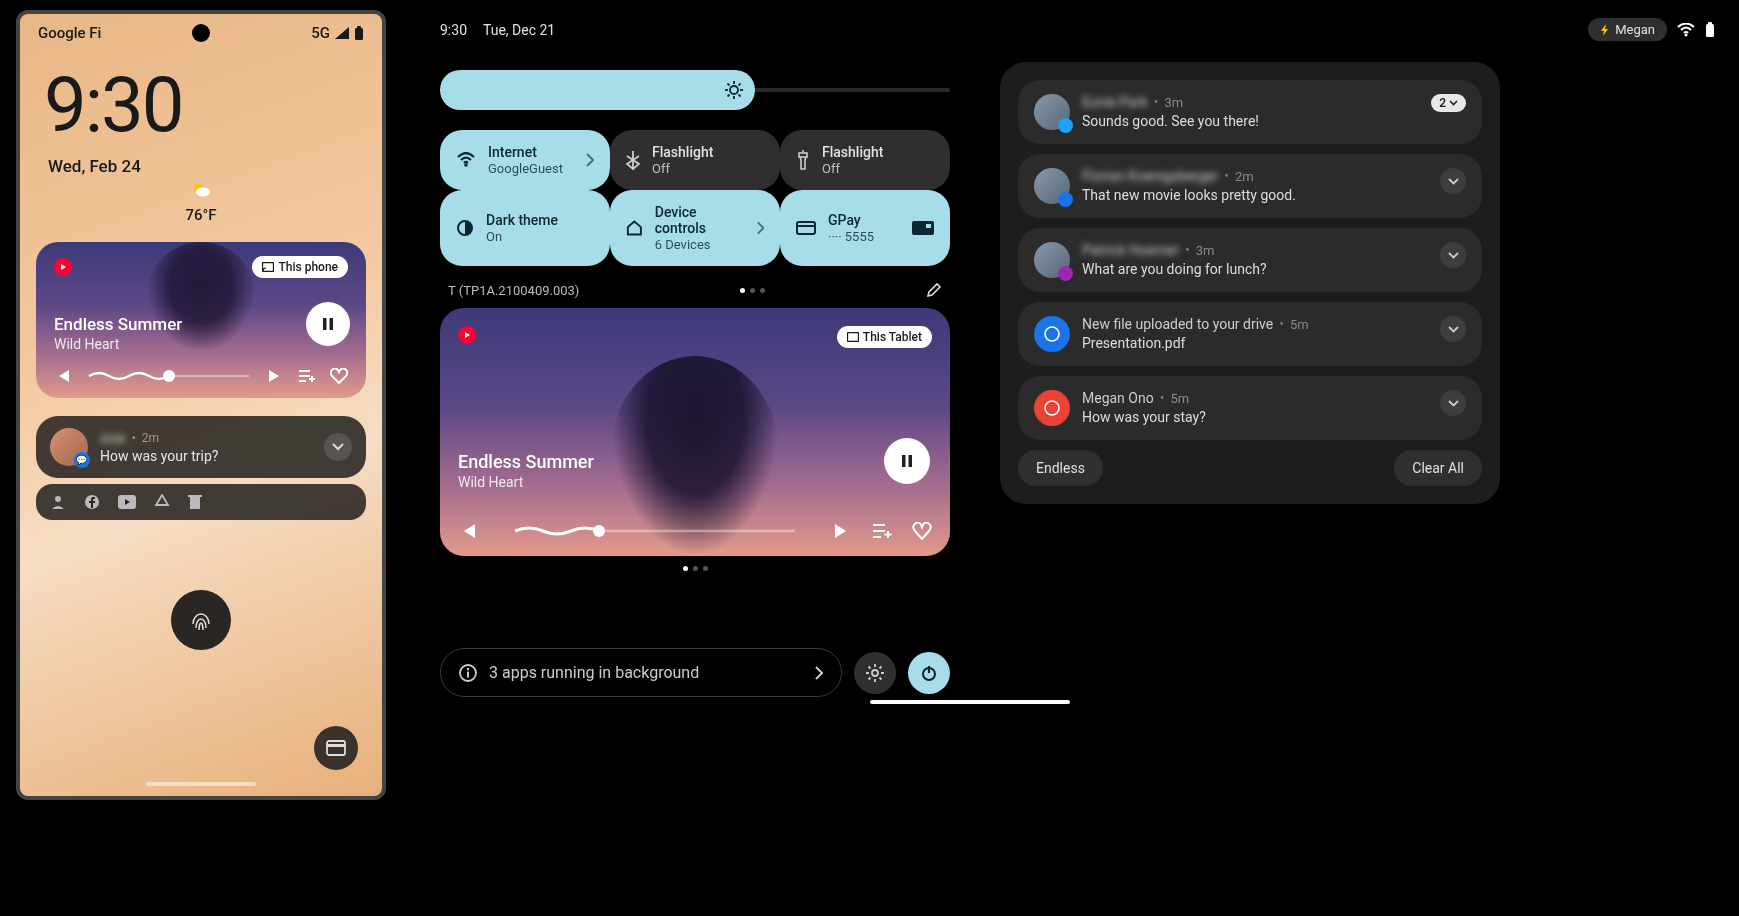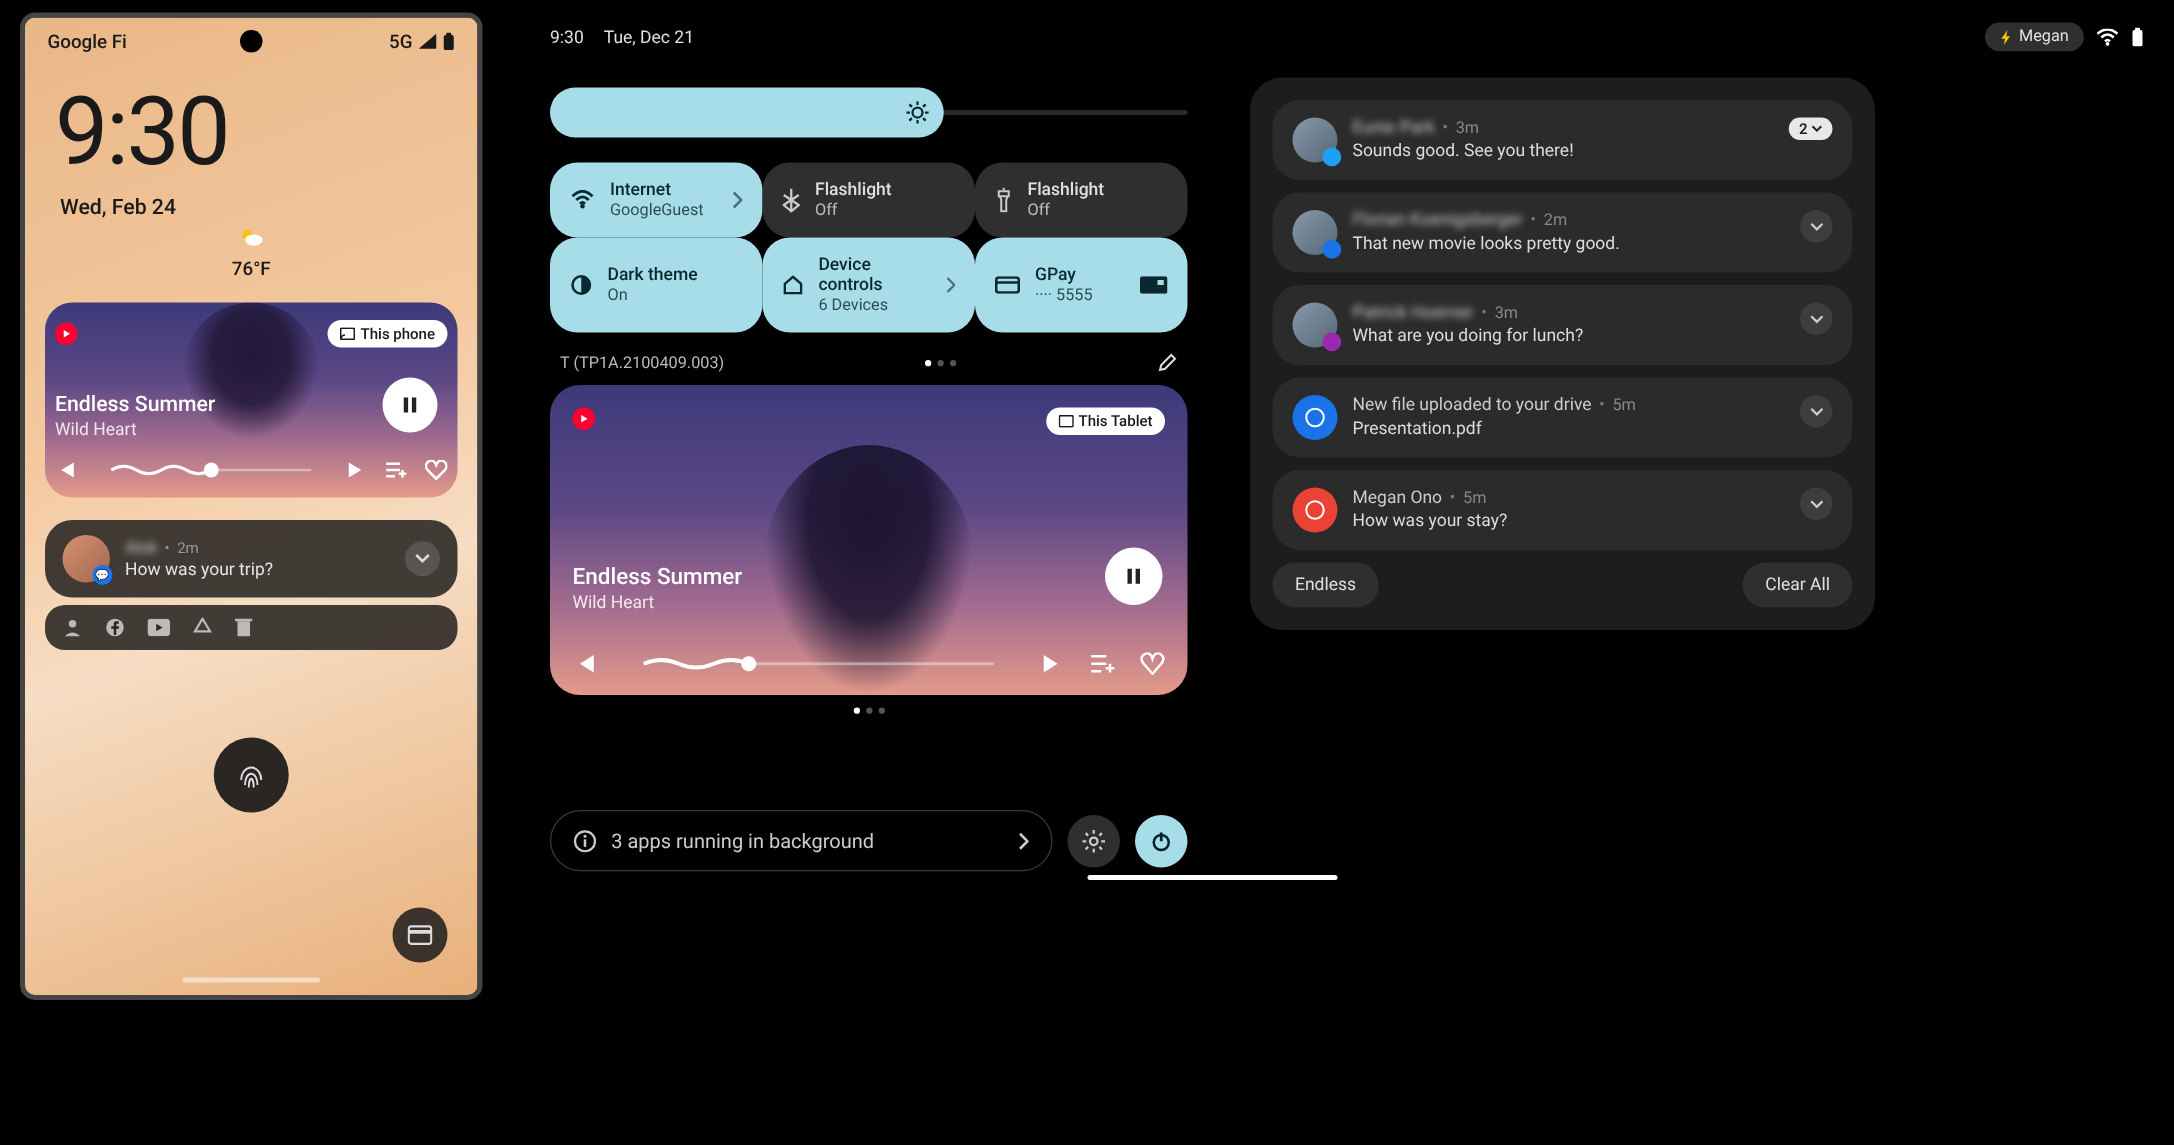--- a/index.html
+++ b/index.html
@@ -11,21 +11,21 @@
   border: 4px solid #444; border-radius: 12px;
   background: linear-gradient(160deg, #e8b786 0%, #f4c9a0 40%, #f6ddc3 60%, #e8b07a 100%);
   overflow: hidden;
 }
 .phone-status { display:flex; justify-content:space-between; align-items:center; padding: 10px 18px 0; color:#1a1a1a; font-weight:500; font-size:15px;}
 .phone-notch { position:absolute; top:10px; left:50%; transform:translateX(-50%); width:18px; height:18px; background:#000; border-radius:50%; }
 .phone-clock { font-size: 76px; font-weight: 400; color:#1a1a1a; padding: 18px 24px 0; letter-spacing:-2px;}
 .phone-date { padding: 6px 28px 0; color:#1a1a1a; font-size:17px; font-weight:500;}
 .phone-weather { display:flex; align-items:center; gap:8px; padding: 6px 28px 0; color:#1a1a1a; font-size:15px; font-weight:500;flex-direction:column;}
 .phone-card { margin: 18px 16px 0; border-radius: 22px; overflow:hidden; position:relative; }
-.media-card { background: linear-gradient(180deg, #3d3a7a 0%, #5c4885 40%, #a06a8f 70%, #e39a8a 100%); padding: 14px 8px 16px; color:#fff;}
+.media-card { background: linear-gradient(180deg, #3d3a7a 0%, #5c4885 40%, #a06a8f 70%, #e39a8a 100%); padding: 14px 18px 16px; color:#fff;}
 .silhouette { position:absolute; left:50%; transform:translateX(-50%); bottom:46px; width: 110px; height: 110px; background: radial-gradient(ellipse at 50% 40%, rgba(30,20,50,.9) 0%, rgba(30,20,50,.8) 40%, transparent 70%); border-radius:50% 50% 40% 40%; }
 .media-top { display:flex; justify-content:space-between; align-items:center; }
 .cast-pill { background:#fff; color:#1a1a1a; border-radius:14px; padding:4px 10px; font-size:12px; font-weight:500; display:flex; align-items:center; gap:4px;}
 .yt-badge { width:18px; height:18px; background:#ff0033; border-radius:50%; display:flex; align-items:center; justify-content:center;}
 .media-title { font-size:17px; font-weight:500; margin-top:36px; position:relative; z-index:2;}
 .media-artist { font-size:14px; opacity:.85; margin-top:2px; position:relative; z-index:2;}
 .play-btn { position:absolute; right:16px; top:60px; width:44px; height:44px; background:#fff; border-radius:50%; display:flex; align-items:center; justify-content:center; color:#222; z-index:2;}
 .media-controls { display:flex; align-items:center; gap:14px; margin-top:16px; position:relative; z-index:2;}
 .prog-wave { flex:1; height:16px; position:relative;}
 .prog-wave svg { width:100%; height:100%;}

